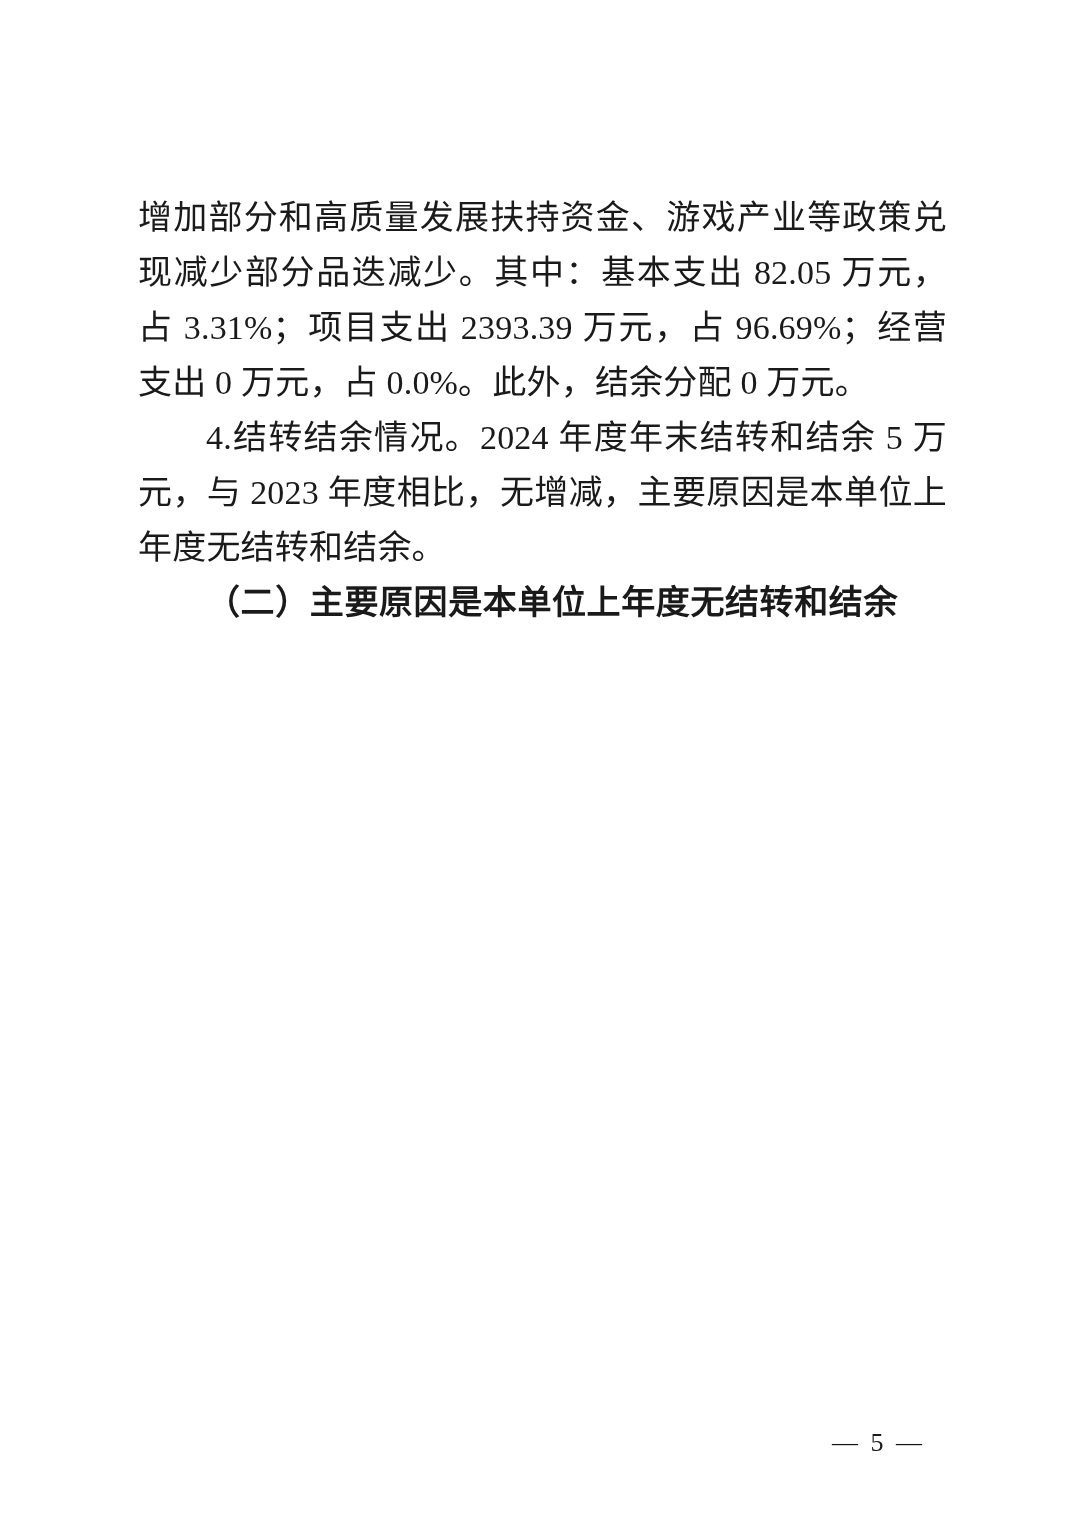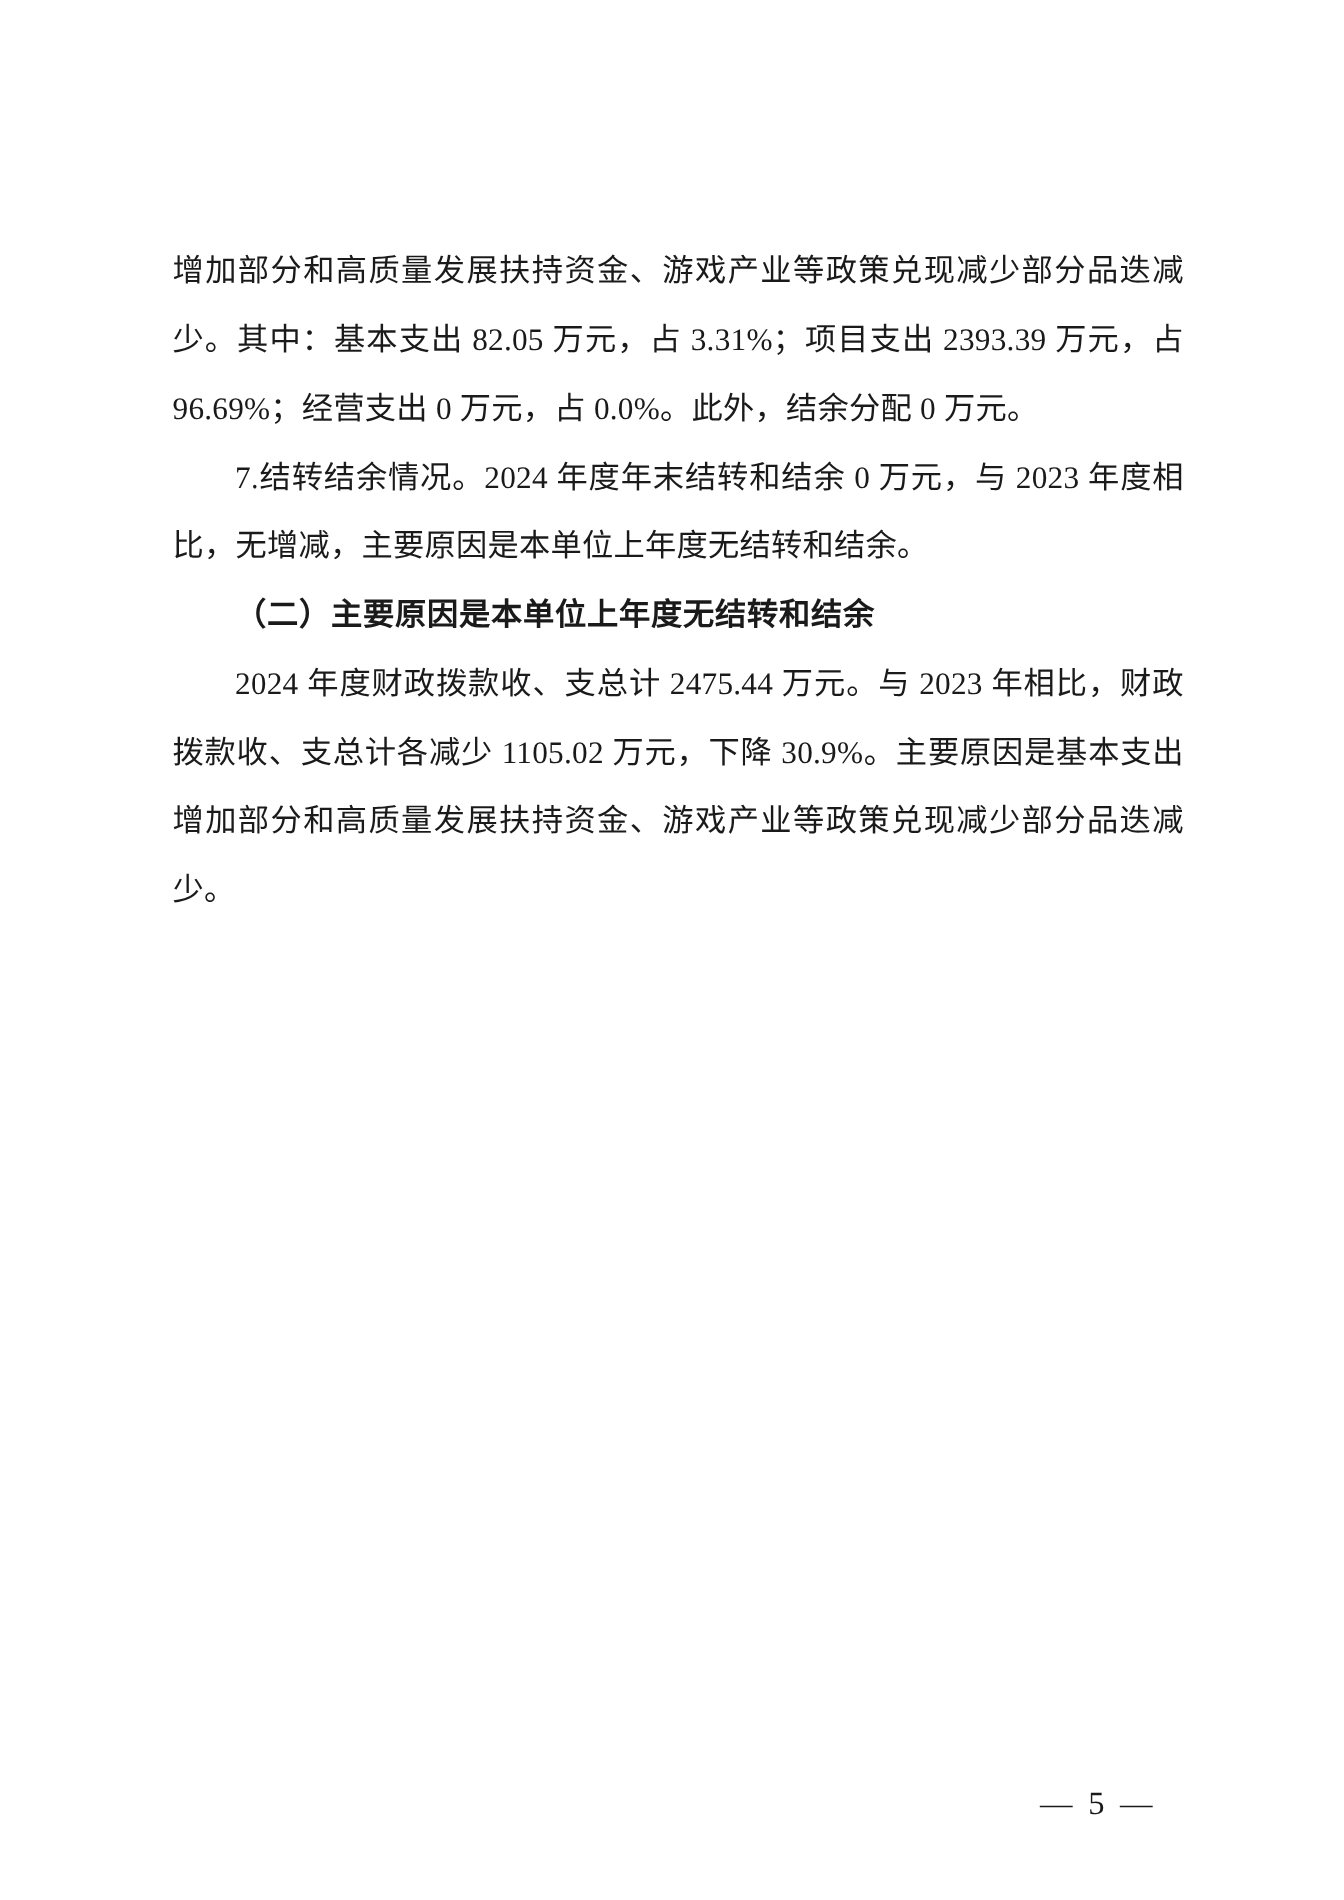--- a/index.html
+++ b/index.html
@@ -19,21 +19,21 @@
   .page {
     position: absolute;
     left: 0;
     top: 0;
     width: 1075px;
     height: 1520px;
     box-sizing: border-box;
     padding: 190px 128px 60px 138px;
   }
   .body-text {
-    font-size: 25px;
+    font-size: 34px;
     line-height: 55px;
     text-align: justify;
     text-justify: inter-ideograph;
     letter-spacing: 0.2px;
   }
   p.para {
     margin: 0;
   }
   p.indent {
     text-indent: 2em;
@@ -55,18 +55,17 @@
     letter-spacing: 3px;
     color: #1a1a1a;
   }
 </style>
 </head>
 <body>
 
 <div class="page">
   <div class="body-text">
     <p class="para">增加部分和高质量发展扶持资金、游戏产业等政策兑现减少部分品迭减少。其中：基本支出 82.05 万元，占 3.31%；项目支出 2393.39 万元，占 96.69%；经营支出 0 万元，占 0.0%。此外，结余分配 0 万元。</p>
-    <p class="para indent">7.结转结余情况。2024 年度年末结转和结余 0 万元，与 2023 年度相比，无增减，主要原因是本单位上年度无结转和结余。</p>
+    <p class="para indent">4.结转结余情况。2024 年度年末结转和结余 5 万元，与 2023 年度相比，无增减，主要原因是本单位上年度无结转和结余。</p>
     <p class="heading">（二）主要原因是本单位上年度无结转和结余</p>
-    <p class="para indent">2024 年度财政拨款收、支总计 2475.44 万元。与 2023 年相比，财政拨款收、支总计各减少 1105.02 万元，下降 30.9%。主要原因是基本支出增加部分和高质量发展扶持资金、游戏产业等政策兑现减少部分品迭减少。</p>
   </div>
   <div class="footer">— 5 —</div>
 </div>
 
 </body></html>

